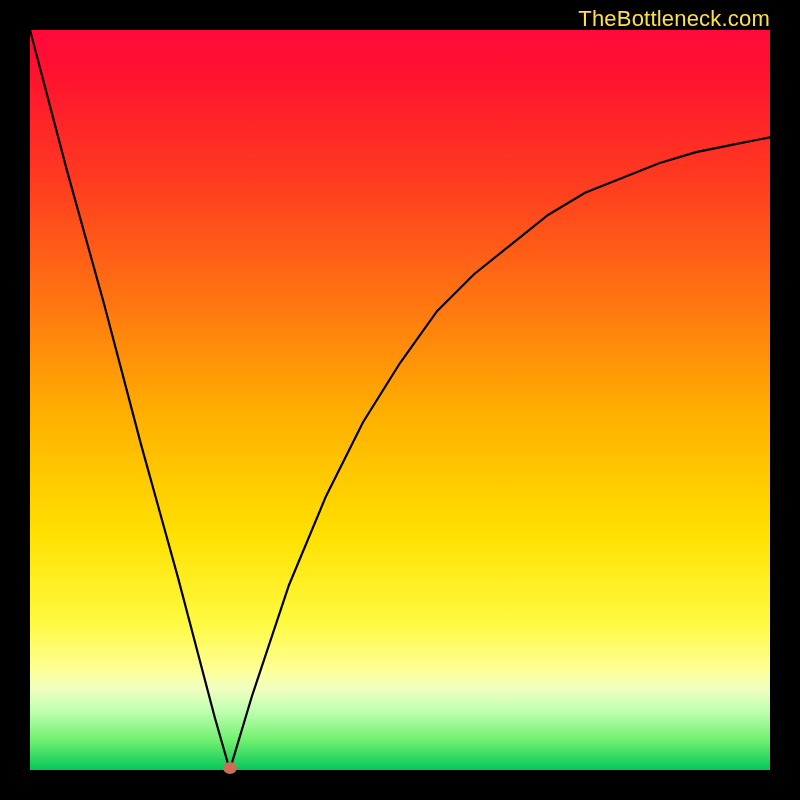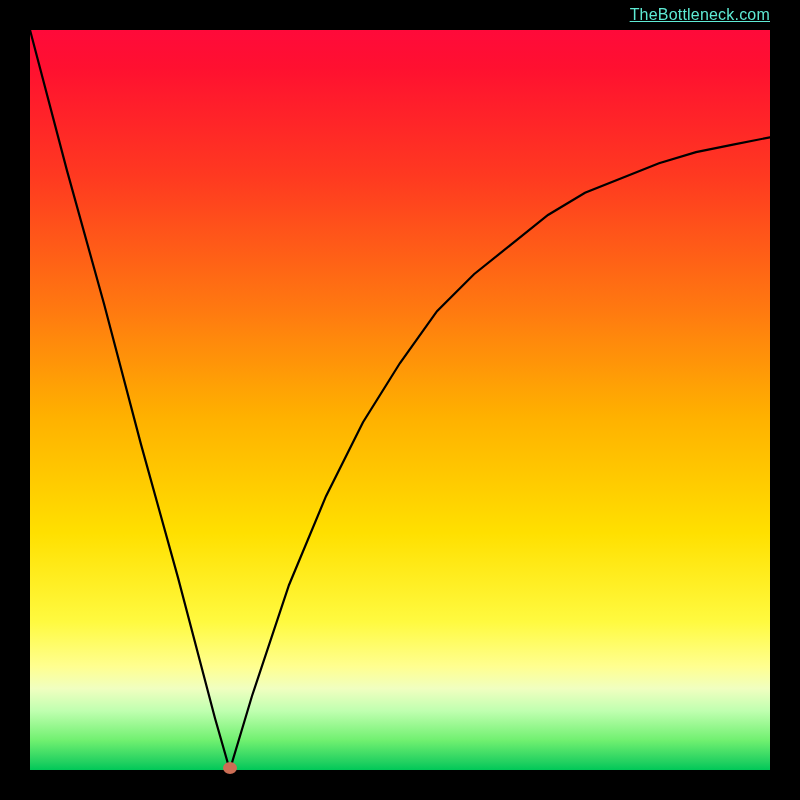--- a/index.html
+++ b/index.html
@@ -35,25 +35,24 @@
       #c0ffb0 92%,
       #70f070 96%,
       #20d060 99%,
       #00c858 100%
     );
   }
   .watermark {
     position: absolute;
     top: 6px;
     right: 30px;
-    color: #5eead4;
-    font-size: 16px;
+    color: #fde047;
+    font-size: 22px;
     font-weight: 500;
     letter-spacing: 0.2px;
-    text-decoration: underline;
   }
   .curve-svg {
     position: absolute;
     left: 30px;
     top: 30px;
     width: 740px;
     height: 740px;
   }
   .marker {
     position: absolute;

